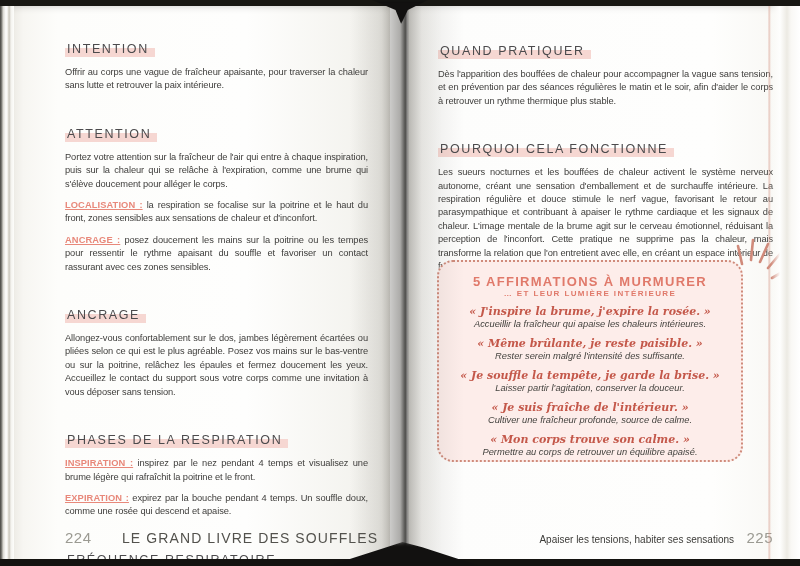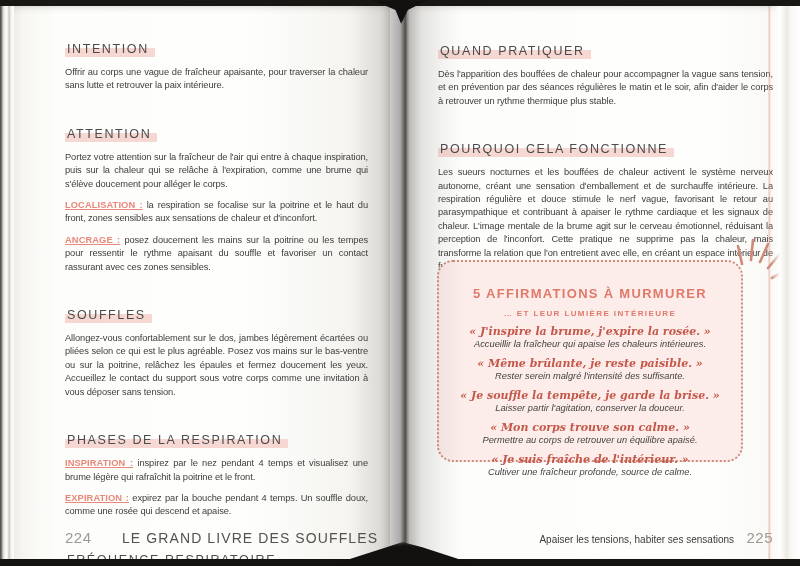--- a/index.html
+++ b/index.html
@@ -43,23 +43,23 @@
     background:linear-gradient(to bottom, rgba(0,0,0,0) 40%, #f6d7d2 40%, #f6d7d2 94%, rgba(0,0,0,0) 94%);
   }
   .body { font-size:9.3px; letter-spacing:-0.1px; line-height:13.4px; text-align:justify;
     color:#3e3d3b; margin:8px 0 0 0; }
   .lbl { color:#e8887a; font-weight:bold; letter-spacing:0.1px;text-decoration:underline; }
   .sec { margin:0; } .mt-m { margin-top:32px; }
 
   
   .aff-box { position:absolute; left:437px; top:260px; width:306px; height:202px;
     box-sizing:border-box; background:#fdedea; border:2px dotted #cf8b7b; border-radius:16px;
-    padding:24px 14px 10px 14px; text-align:center; }
+    padding:12px 14px 10px 14px; text-align:center; }
   .aff-title { font-size:13px; letter-spacing:1.3px; color:#e0796a; font-weight:bold; }
-  .aff-sub { font-size:8px; letter-spacing:1.4px; color:#e0796a; font-weight:bold; margin-top:8px; }
+  .aff-sub { font-size:8px; letter-spacing:1.4px; color:#e0796a; font-weight:bold; margin-top:0; }
   .aff-item { margin-top:7px; }
   .aff-q { font-family:"DejaVu Serif", serif; font-style:italic; font-weight:bold;
     font-size:11px; color:#c4584a; line-height:13px; }
   .aff-m { font-style:italic; font-size:9.3px; color:#454440; line-height:11px; margin-top:1px; }
   .sparkle { position:absolute; left:735px; top:234px; }
 
   
   .footer { position:absolute; top:529px; }
   .footer-left { left:65px; }
   .footer-right { left:438px; width:335px; text-align:right; }
@@ -89,21 +89,21 @@
         <span class="lbl">LOCALISATION :</span>
         <span>la respiration se focalise sur la poitrine et le haut du front, zones sensibles aux sensations de chaleur et d'inconfort.</span>
       </p>
       <p class="body">
         <span class="lbl">ANCRAGE :</span>
         <span>posez doucement les mains sur la poitrine ou les tempes pour ressentir le rythme apaisant du souffle et favoriser un contact rassurant avec ces zones sensibles.</span>
       </p>
     </section>
 
     <section class="sec mt-m">
-      <div class="hd-wrap"><h2 class="hd">SOUFFLES</h2></div>
+      <div class="hd-wrap"><h2 class="hd">ANCRAGE</h2></div>
       <p class="body">Allongez-vous confortablement sur le dos, jambes légèrement écartées ou pliées selon ce qui est le plus agréable. Posez vos mains sur le bas-ventre ou sur la poitrine, relâchez les épaules et fermez doucement les yeux. Accueillez le contact du support sous votre corps comme une invitation à vous déposer sans tension.</p>
     </section>
 
     <section class="sec mt-m">
       <div class="hd-wrap"><h2 class="hd">PHASES DE LA RESPIRATION</h2></div>
       <p class="body">
         <span class="lbl">INSPIRATION :</span>
         <span>inspirez par le nez pendant 4 temps et visualisez une brume légère qui rafraîchit la poitrine et le front.</span>
       </p>
       <p class="body">
@@ -142,26 +142,26 @@
     </div>
     <div class="aff-item">
       <div class="aff-q">« Même brûlante, je reste paisible. »</div>
       <div class="aff-m">Rester serein malgré l'intensité des suffisante.</div>
     </div>
     <div class="aff-item">
       <div class="aff-q">« Je souffle la tempête, je garde la brise. »</div>
       <div class="aff-m">Laisser partir l'agitation, conserver la douceur.</div>
     </div>
     <div class="aff-item">
+      <div class="aff-q">« Je suis fraîche de l'intérieur. »</div>
+      <div class="aff-m">Cultiver une fraîcheur profonde, source de calme.</div>
+    </div>
+    <div class="aff-item">
       <div class="aff-q">« Mon corps trouve son calme. »</div>
       <div class="aff-m">Permettre au corps de retrouver un équilibre apaisé.</div>
-    </div>
-    <div class="aff-item">
-      <div class="aff-q">« Je suis fraîche de l'intérieur. »</div>
-      <div class="aff-m">Cultiver une fraîcheur profonde, source de calme.</div>
     </div>
   </div>
 
   <svg class="sparkle" width="52" height="56" viewBox="0 0 52 56" fill="none">
     <g stroke="#d08a7a" stroke-width="2.6" stroke-linecap="round">
       <line x1="7" y1="30" x2="3" y2="12"></line>
       <line x1="16" y1="26" x2="18" y2="6"></line>
       <line x1="25" y1="28" x2="33" y2="10"></line>
       <line x1="33" y1="34" x2="45" y2="20"></line>
       <line x1="37" y1="44" x2="51" y2="36"></line>

